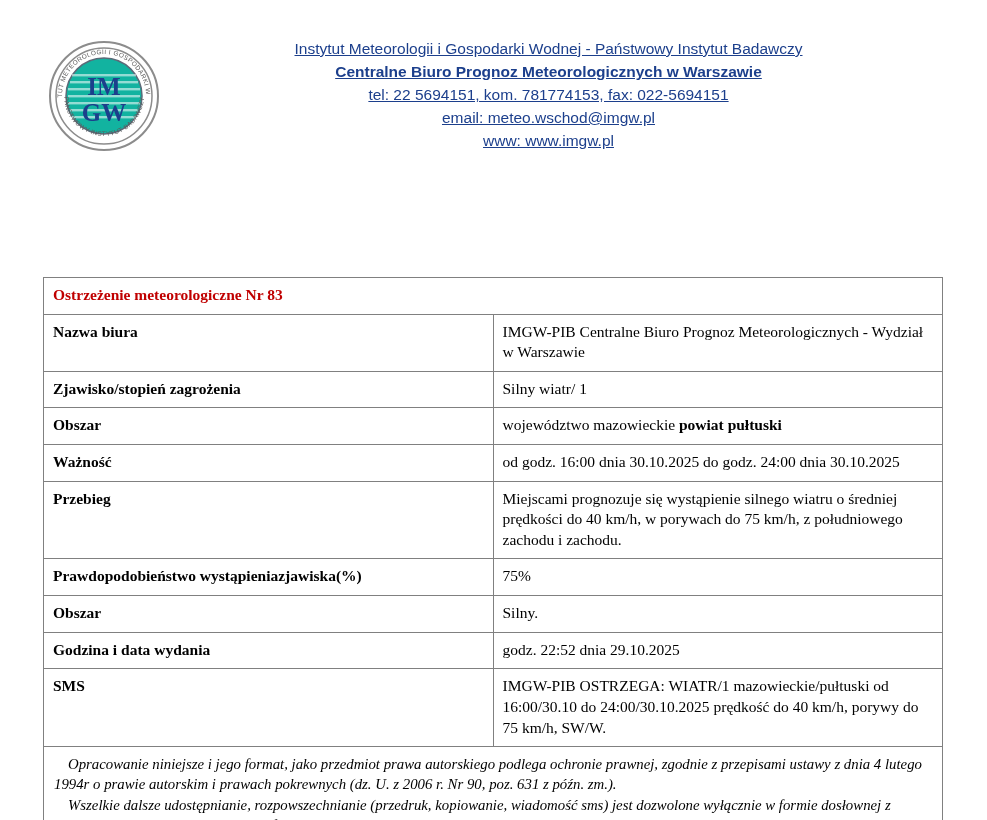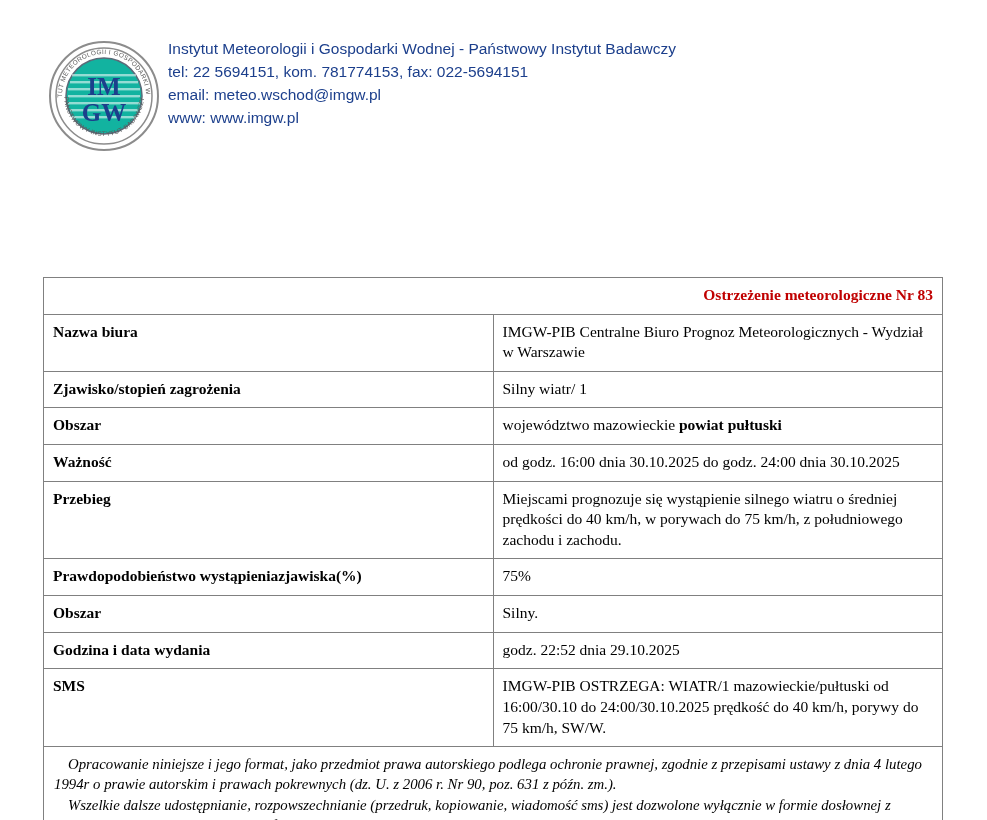--- a/index.html
+++ b/index.html
@@ -30,25 +30,26 @@
   }
   .logo {
     width: 112px;
     height: 112px;
     position: relative;
   }
   .logo svg { display: block; }
 
   .header-text {
     flex: 1;
-    text-align: left;
+    text-align: center;
     padding-right: 18px;
     color: #1c3f8c;
     font-size: 15.5px;
     line-height: 1.48;
+    text-decoration: underline;
   }
   .header-text .line-bold {
     font-weight: bold;
   }
 
   
   .doc {
     position: absolute;
     left: 43px;
     top: 277px;
@@ -61,21 +62,21 @@
     font-family: "Liberation Serif", serif;
   }
   table.warning td {
     border: 1px solid #808080;
     padding: 7px 9px 8px 9px;
     vertical-align: top;
     font-size: 15.5px;
     line-height: 1.33;
   }
   td.title-cell {
-    text-align: right;
+    text-align: left;
     color: #c00000;
     font-weight: bold;
     font-size: 18px;
     padding: 9px 0 10px 0;
   }
   td.label {
     width: 240px;
     font-weight: bold;
     font-family: Liberation Serif, serif;
   }
@@ -129,20 +130,21 @@
         </text>
         <text font-family="Liberation Sans, sans-serif" font-size="6.4" fill="#5a5a5a" letter-spacing="0.4">
           <textPath href="#arcBot" startOffset="50%" text-anchor="middle">PANSTWOWY INSTYTUT BADAWCZY</textPath>
         </text>
       </svg>
     </div>
   </div>
 
   <div class="header-text">
     <div>Instytut Meteorologii i Gospodarki Wodnej - Państwowy Instytut Badawczy</div>
+    <div class="line-bold">Centralne Biuro Prognoz Meteorologicznych w Warszawie</div>
     <div>tel: 22 5694151, kom. 781774153, fax: 022-5694151</div>
     <div>email: meteo.wschod@imgw.pl</div>
     <div>www: www.imgw.pl</div>
   </div>
 
 </div>
 
 <div class="doc">
   <table class="warning">
     <tbody>

